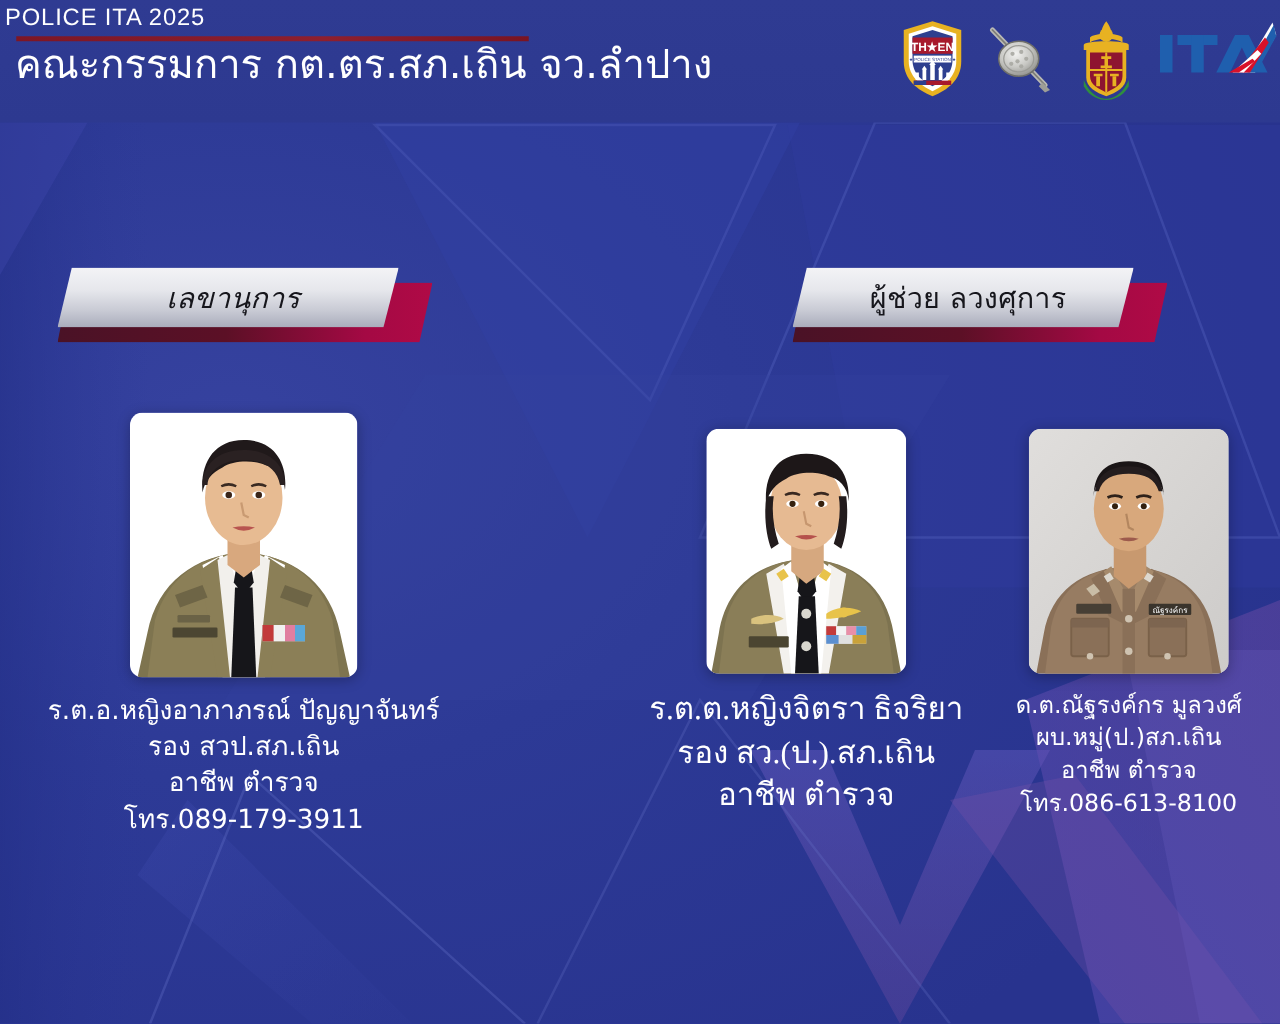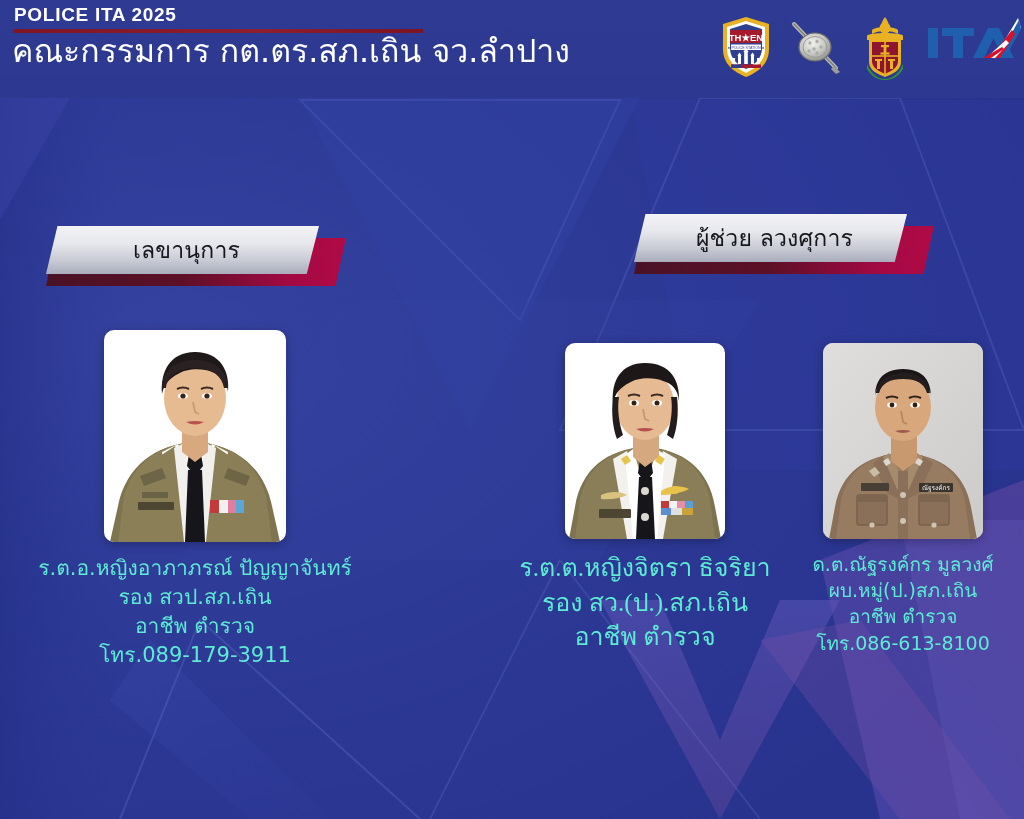--- a/index.html
+++ b/index.html
@@ -21,23 +21,23 @@
   }
   .bg-svg { position:absolute; inset:0; width:1024px; height:819px; }
 
   
   #header {
     position:absolute; left:0; top:0; width:1024px; height:98px;
     background:linear-gradient(180deg,#2f3b92 0%,#2d3990 100%);
     z-index:5;
   }
   .hdr-kicker {
-    position:absolute; left:14px; top:4px;
+    position:absolute; left:4px; top:4px;
     font-size:19px; letter-spacing:0.7px; color:#ffffff;
-    font-family:"Liberation Sans",sans-serif; font-weight:700;
+    font-family:"Liberation Sans",sans-serif; font-weight:400;
   }
   .hdr-rule {
     position:absolute; left:13px; top:29px; width:410px; height:4px;
     background:linear-gradient(90deg,#7d1625 0%,#8e1f2e 60%,#7a1422 100%);
   }
   .hdr-title {
     position:absolute; left:12px; top:31px;
     font-size:32px; color:#ffffff; font-weight:400; line-height:1.25;
     font-family:"DejaVu Sans","Liberation Sans",sans-serif;
     white-space:nowrap;
@@ -59,35 +59,35 @@
     position:absolute; left:0; top:0; width:91%; height:48px;
     background:linear-gradient(180deg,#f3f3f6 0%,#e6e7ec 38%,#c8cad4 72%,#a9acbb 100%);
     clip-path:polygon(4.2% 0, 100% 0, 95.5% 100%, 0% 100%);
     display:flex; align-items:center; justify-content:center;
   }
   .banner .btext {
     font-family:"DejaVu Sans","Liberation Sans",sans-serif;
     font-size:23px; color:#16161c; white-space:nowrap; letter-spacing:0.2px;
     transform:translateX(4px);
   }
-  #banner-secretary { left:46px; top:226px; width:300px; }
+  #banner-secretary { left:46px; top:214px; width:300px;font-style:italic; }
   #banner-asst-secretary { left:634px; top:214px; width:300px; }
 
   
   .person { position:absolute; z-index:4; text-align:center; }
   .photo-frame {
     position:relative; margin:0 auto; overflow:hidden;
     border-radius:10px;
     box-shadow:0 2px 10px rgba(0,0,0,0.28);
   }
   .photo-frame svg { display:block; }
   .caption {
     margin-top:12px;
     font-family:"DejaVu Sans","Liberation Sans",sans-serif;
-    color:#5eead4; line-height:1.38;
+    color:#ffffff; line-height:1.38;
   }
   .cap-line { display:block; white-space:nowrap; }
 
   #person-secretary { left:0px; top:330px; width:390px; }
   #person-secretary .photo-frame { width:182px; height:212px; }
   #person-secretary .caption { font-size:21px; }
 
   #person-asst-1 { left:500px; top:343px; width:290px; }
   #person-asst-1 .photo-frame { width:160px; height:196px; }
   #person-asst-1 .caption { font-size:25px;font-family:Liberation Serif, serif; }

